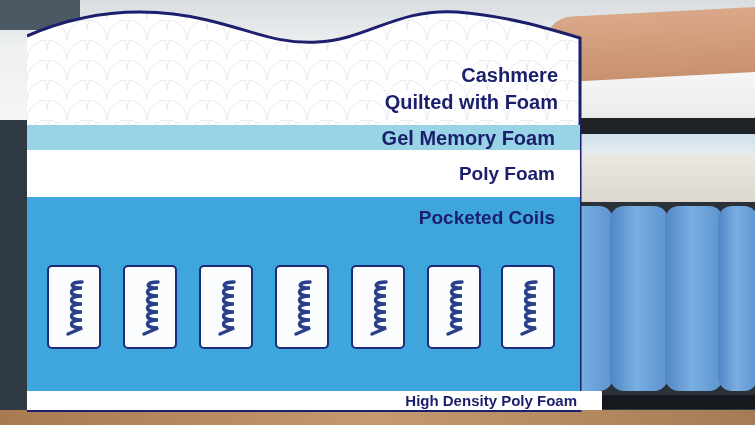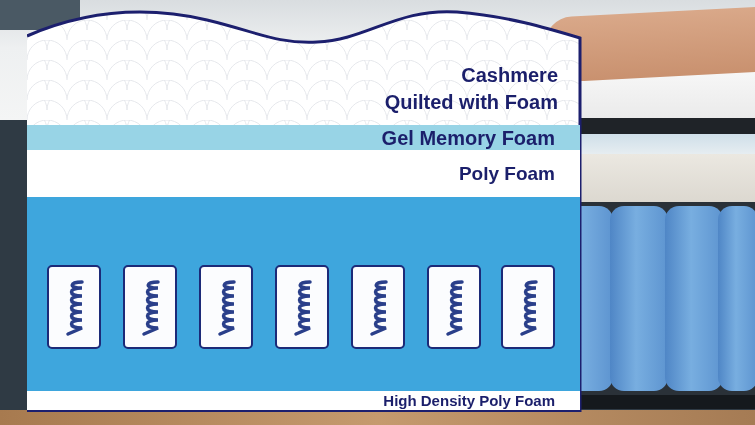--- a/index.html
+++ b/index.html
@@ -22,21 +22,21 @@
   .layer { position:absolute; left:0; width:553px; }
   .label { position:absolute; right:25px; color:#1b1f6b; font-weight:bold; white-space:nowrap; }
   .quilt-title { top:64px; font-size:20px; }
   .quilt-sub { top:91px; font-size:20px; }
   .gel { top:125px; height:25px; background:#98d4e6; }
   .gel .label { top:2px; font-size:20px; }
   .poly { top:150px; height:47px; background:#ffffff;text-align:center; }
   .poly .label { top:13px; font-size:19px; }
   .coils { top:197px; height:194px; background:#3ea6dd; }
   .coils .label { top:10px; font-size:19px; }
-  .hd { top:391px; height:19px; background:#ffffff; }
+  .hd { top:391px; height:19px; background:#ffffff;padding-left:22px; }
   .hd .label { top:1px; font-size:15px; }
   .coil-box { position:absolute; top:68px; width:54px; height:84px; background:#fbfcfe; border:2px solid #1c2a78; border-radius:5px; box-sizing:border-box; }
   .coil-box svg { position:absolute; left:13px; top:11px; }
 </style>
 </head>
 <body>
 
 <div class="photo">
   <div class="bg-top"></div>
   <div class="bg-top-left"></div>
@@ -72,20 +72,21 @@
 
   <div class="layer gel">
     <div class="label">Gel Memory Foam</div>
   </div>
 
   <div class="layer poly">
     <div class="label">Poly Foam</div>
   </div>
 
   <div class="layer coils">
+    <div class="label">Pocketed Coils</div>
     <div class="coil-box" style="left:20px">
         <svg width="26" height="60" viewBox="0 0 26 60">
           <path d="M20 4 C8 4 6 10 20 10 C6 10 6 18 20 18 C6 18 6 26 20 26 C6 26 6 34 20 34 C6 34 6 42 20 42 C6 42 6 50 20 50 L6 56" fill="none" stroke="#2a3f8a" stroke-width="3.5" stroke-linecap="round"></path>
         </svg>
       </div>
     <div class="coil-box" style="left:96px">
         <svg width="26" height="60" viewBox="0 0 26 60">
           <path d="M20 4 C8 4 6 10 20 10 C6 10 6 18 20 18 C6 18 6 26 20 26 C6 26 6 34 20 34 C6 34 6 42 20 42 C6 42 6 50 20 50 L6 56" fill="none" stroke="#2a3f8a" stroke-width="3.5" stroke-linecap="round"></path>
         </svg>
       </div>

